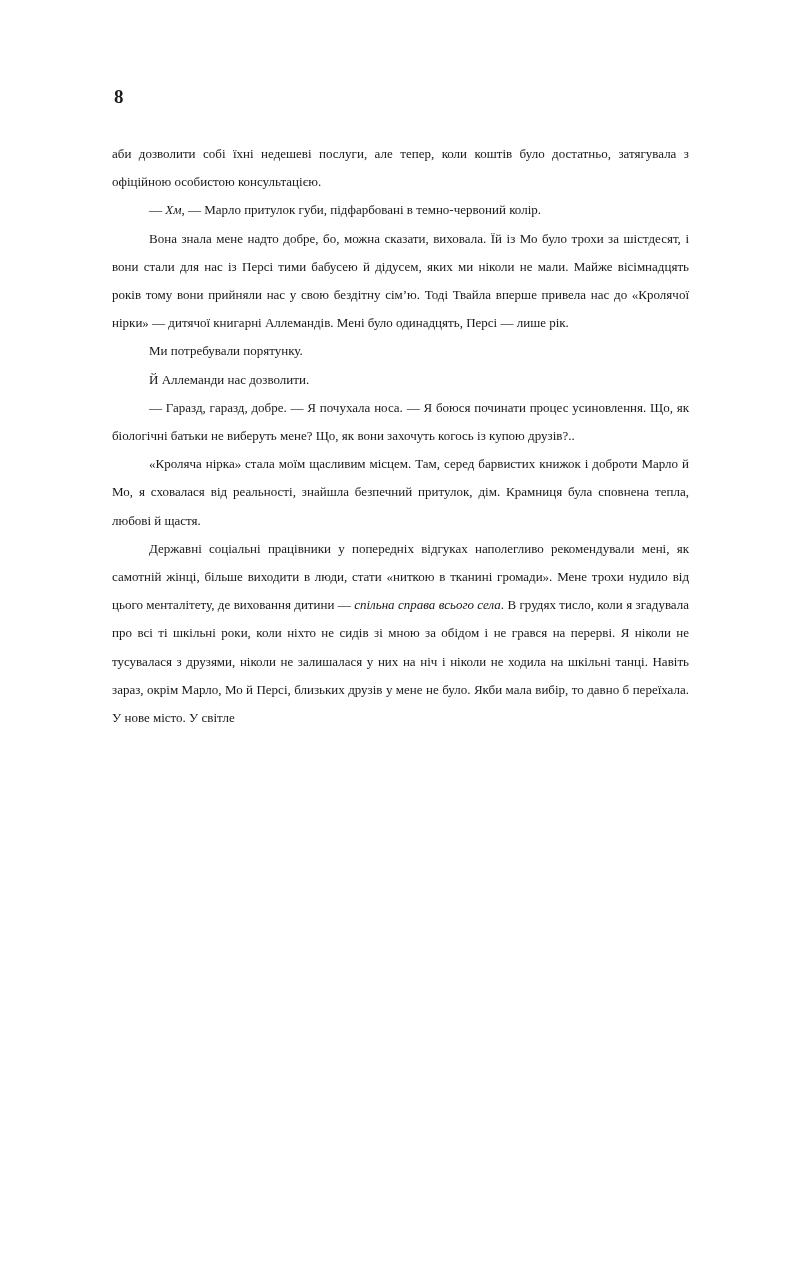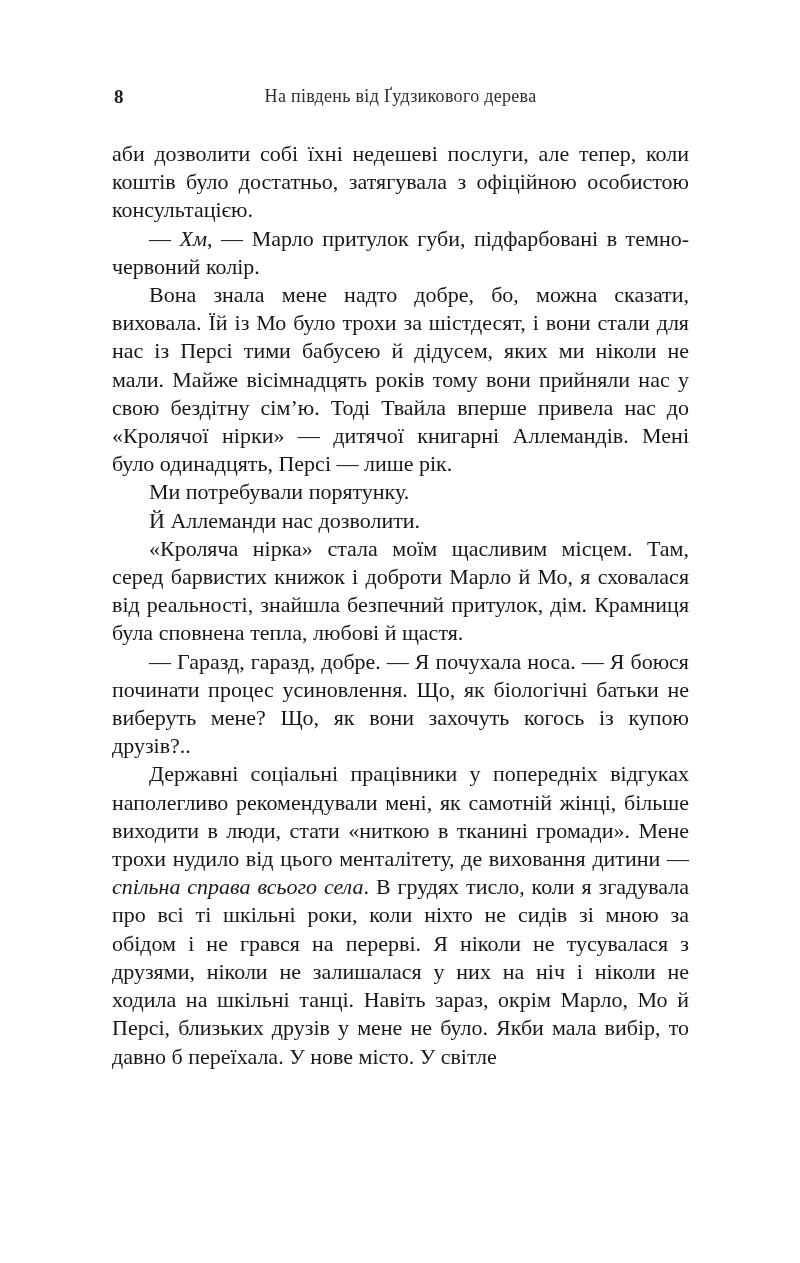--- a/index.html
+++ b/index.html
@@ -43,21 +43,21 @@
     color: #1c1c1c;
   }
 
   .running-header {
     display: block;
     text-align: center;
     letter-spacing: 0.3px;
   }
 
   .page-body {
-    font-size: 22px;
+    font-size: 13px;
     line-height: 28.2px;
     text-align: justify;
     color: #171717;
   }
 
   .page-body p.para {
     text-indent: 0;
   }
 
   .page-body p.para.indent {
@@ -69,28 +69,27 @@
   }
 </style>
 </head>
 <body>
 
 <div class="page">
   <div class="text-block">
 
     <div class="page-header">
       <span class="page-number">8</span>
-      <span class="running-header">На південь від Ґудзикового дерева</span>
     </div>
 
     <div class="page-body">
         <p class="para"><span>аби дозволити собі їхні недешеві послуги, але тепер, коли коштів було достатньо, затягувала з офіційною особистою консультацією.</span></p>
         <p class="para indent"><span>— </span><span class="italic">Хм</span><span>, — Марло притулок губи, підфарбовані в темно-червоний колір.</span></p>
         <p class="para indent"><span>Вона знала мене надто добре, бо, можна сказати, виховала. Їй із Мо було трохи за шістдесят, і вони стали для нас із Персі тими бабусею й дідусем, яких ми ніколи не мали. Майже вісімнадцять років тому вони прийняли нас у свою бездітну сім’ю. Тоді Твайла вперше привела нас до «Кролячої нірки» — дитячої книгарні Аллемандів. Мені було одинадцять, Персі — лише рік.</span></p>
         <p class="para indent"><span>Ми потребували порятунку.</span></p>
         <p class="para indent"><span>Й Аллеманди нас дозволити.</span></p>
+        <p class="para indent"><span>— Гаразд, гаразд, добре. — Я почухала носа. — Я боюся починати процес усиновлення. Що, як біологічні батьки не виберуть мене? Що, як вони захочуть когось із купою друзів?..</span></p>
         <p class="para indent"><span>«Кроляча нірка» стала моїм щасливим місцем. Там, серед барвистих книжок і доброти Марло й Мо, я сховалася від реальності, знайшла безпечний притулок, дім. Крамниця була сповнена тепла, любові й щастя.</span></p>
-        <p class="para indent"><span>— Гаразд, гаразд, добре. — Я почухала носа. — Я боюся починати процес усиновлення. Що, як біологічні батьки не виберуть мене? Що, як вони захочуть когось із купою друзів?..</span></p>
         <p class="para indent"><span>Державні соціальні працівники у попередніх відгуках наполегливо рекомендували мені, як самотній жінці, більше виходити в люди, стати «ниткою в тканині громади». Мене трохи нудило від цього менталітету, де виховання дитини — </span><span class="italic">спільна справа всього села</span><span>. В грудях тисло, коли я згадувала про всі ті шкільні роки, коли ніхто не сидів зі мною за обідом і не грався на перерві. Я ніколи не тусувалася з друзями, ніколи не залишалася у них на ніч і ніколи не ходила на шкільні танці. Навіть зараз, окрім Марло, Мо й Персі, близьких друзів у мене не було. Якби мала вибір, то давно б переїхала. У нове місто. У світле</span></p>
       </div>
 
   </div>
 </div>
 
 </body></html>

